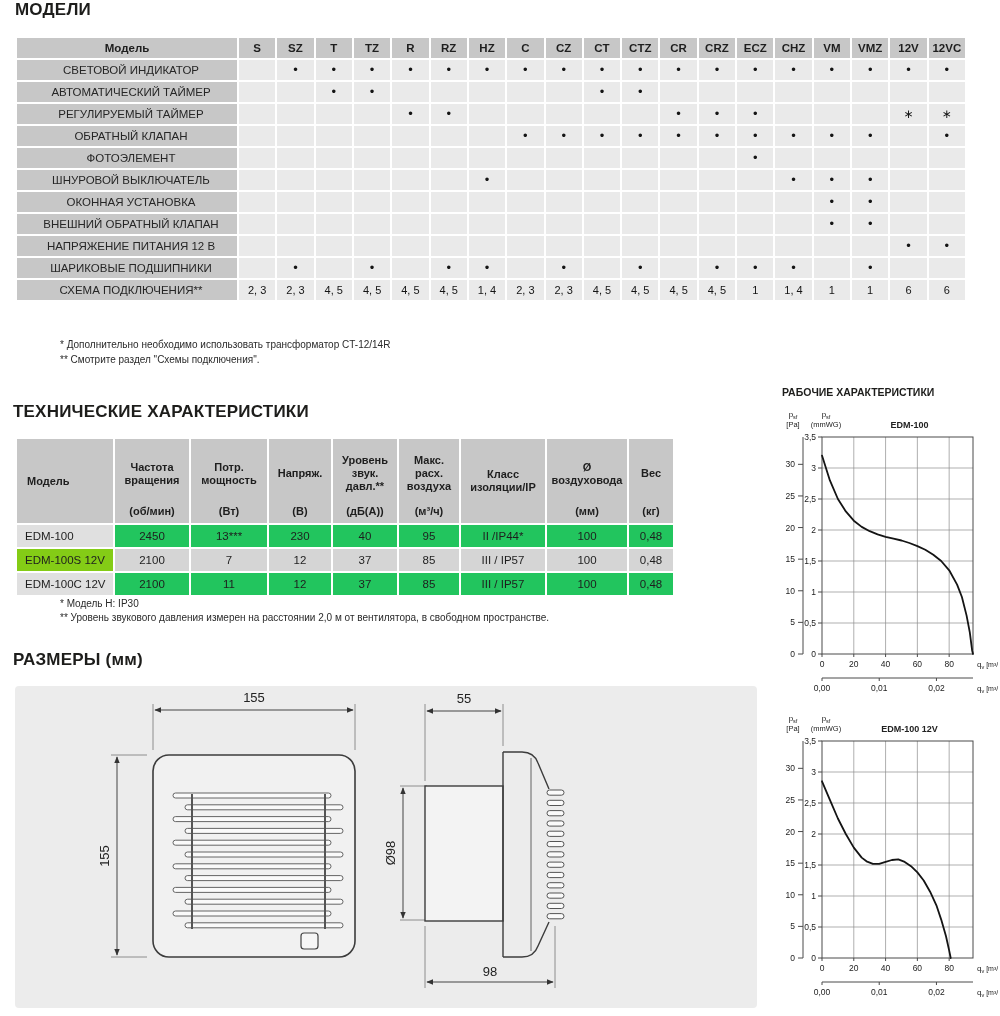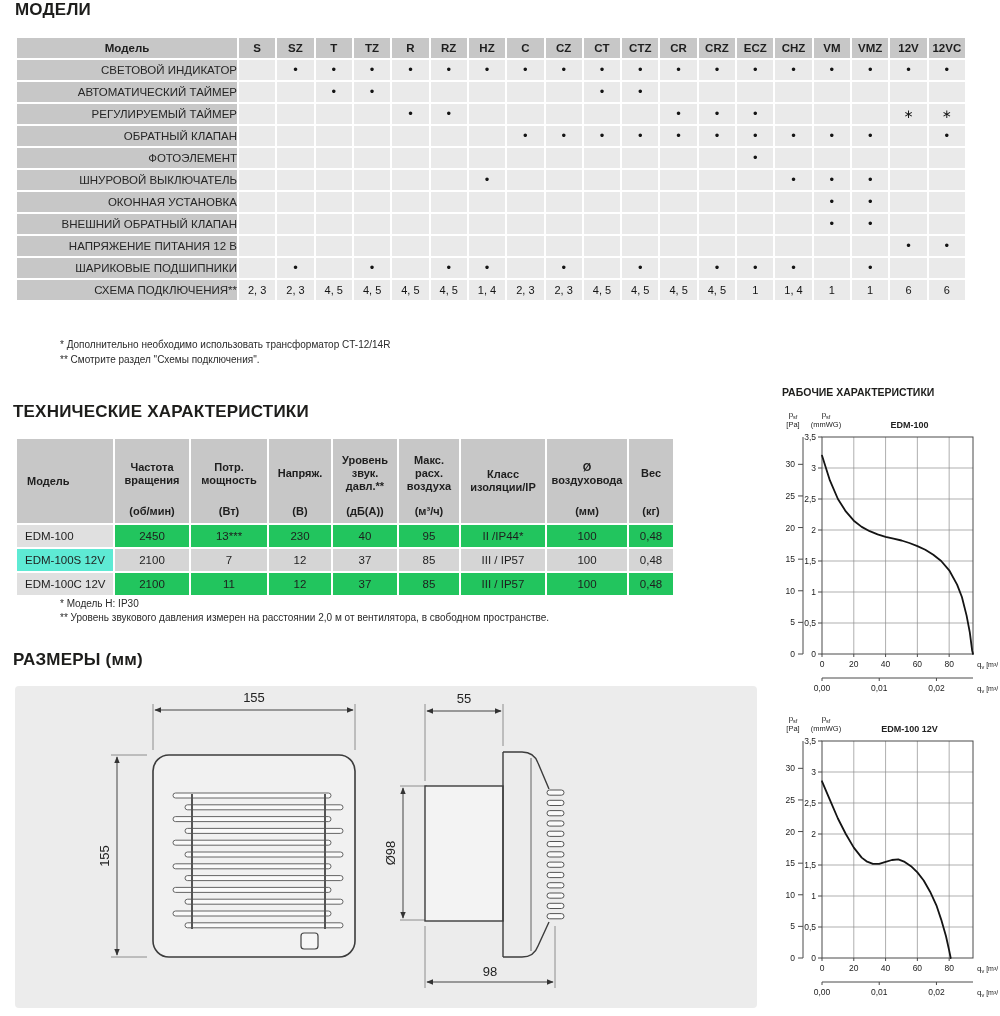--- a/index.html
+++ b/index.html
@@ -6,39 +6,39 @@
   body { background:#fff; font-family:"Liberation Sans", sans-serif; color:#1e1e1e; }
   .page { position:relative; width:1000px; height:1016px; background:#fff; overflow:hidden; }
 
   .h1 { position:absolute; font-size:17px; font-weight:bold; color:#1d1d1b; letter-spacing:.2px; }
 
   
   table.matrix { position:absolute; left:15px; top:36px; width:952px; border-collapse:separate; border-spacing:2px; table-layout:fixed; }
   table.matrix th, table.matrix td { height:20px; font-size:11px; vertical-align:middle; }
   table.matrix col.lblcol { width:220px; }
   table.matrix th.colhead { background:#c7c7c7; font-weight:bold; font-size:11.5px; text-align:center; }
-  table.matrix th.rowlabel { background:#c7c7c7; font-weight:normal; text-align:right; padding-left:8px; font-size:11.5px; color:#262626; white-space:nowrap; }
+  table.matrix th.rowlabel { background:#c7c7c7; font-weight:normal; text-align:center; padding-left:8px; font-size:11.5px; color:#262626; white-space:nowrap; }
   table.matrix td.cell { background:#eaeaea; text-align:center; color:#141414; }
   table.matrix td.cell .dot { font-size:13px; line-height:20px; }
   table.matrix td.cell .star { font-size:12px; line-height:20px; }
 
   .footnotes { position:absolute; font-size:10px; color:#2a2a2a; line-height:15px;margin-left:42px; }
 
   
   table.tech { position:absolute; left:15px; top:437px; width:652px; border-collapse:separate; border-spacing:2px; table-layout:fixed; }
   table.tech th.h { background:#c7c7c7; height:84px; font-size:11px; font-weight:bold; text-align:center; vertical-align:middle; padding:3px 2px; }
   table.tech th.h .hwrap { display:flex; flex-direction:column; height:78px; }
   table.tech th.h .hname { flex:1; display:flex; align-items:center; justify-content:center; line-height:13px; }
   table.tech th.h .hunit { line-height:13px; padding-bottom:2px; }
   table.tech th.h.modelh .hname { justify-content:flex-start; padding-left:8px; }
   table.tech td { height:22px; font-size:11.5px; text-align:center; vertical-align:middle; }
   table.tech td.mlabel { text-align:left; padding-left:8px; white-space:nowrap; }
   table.tech tr.light td.mlabel { background:#e0e0e0; }
   table.tech tr.light td { background:#22c55e; }
-  table.tech tr.dark td.mlabel { background:#5eead4; }
+  table.tech tr.dark td.mlabel { background:#84cc16; }
   table.tech tr.dark td { background:#d5d5d5; }
 
   
   .drawings { position:absolute; left:15px; top:686px; width:742px; height:322px; background:#ececec; border-radius:4px; }
 
   
   .charts-col { position:absolute; left:760px; top:386px; width:240px; }
   .charts-col .ch-head { font-size:10.5px; font-weight:bold; color:#1d1d1b; margin-left:22px; }
   .charts-col svg { display:block; margin-top:6px; }
   .charts-col svg + svg { margin-top:14px; }

